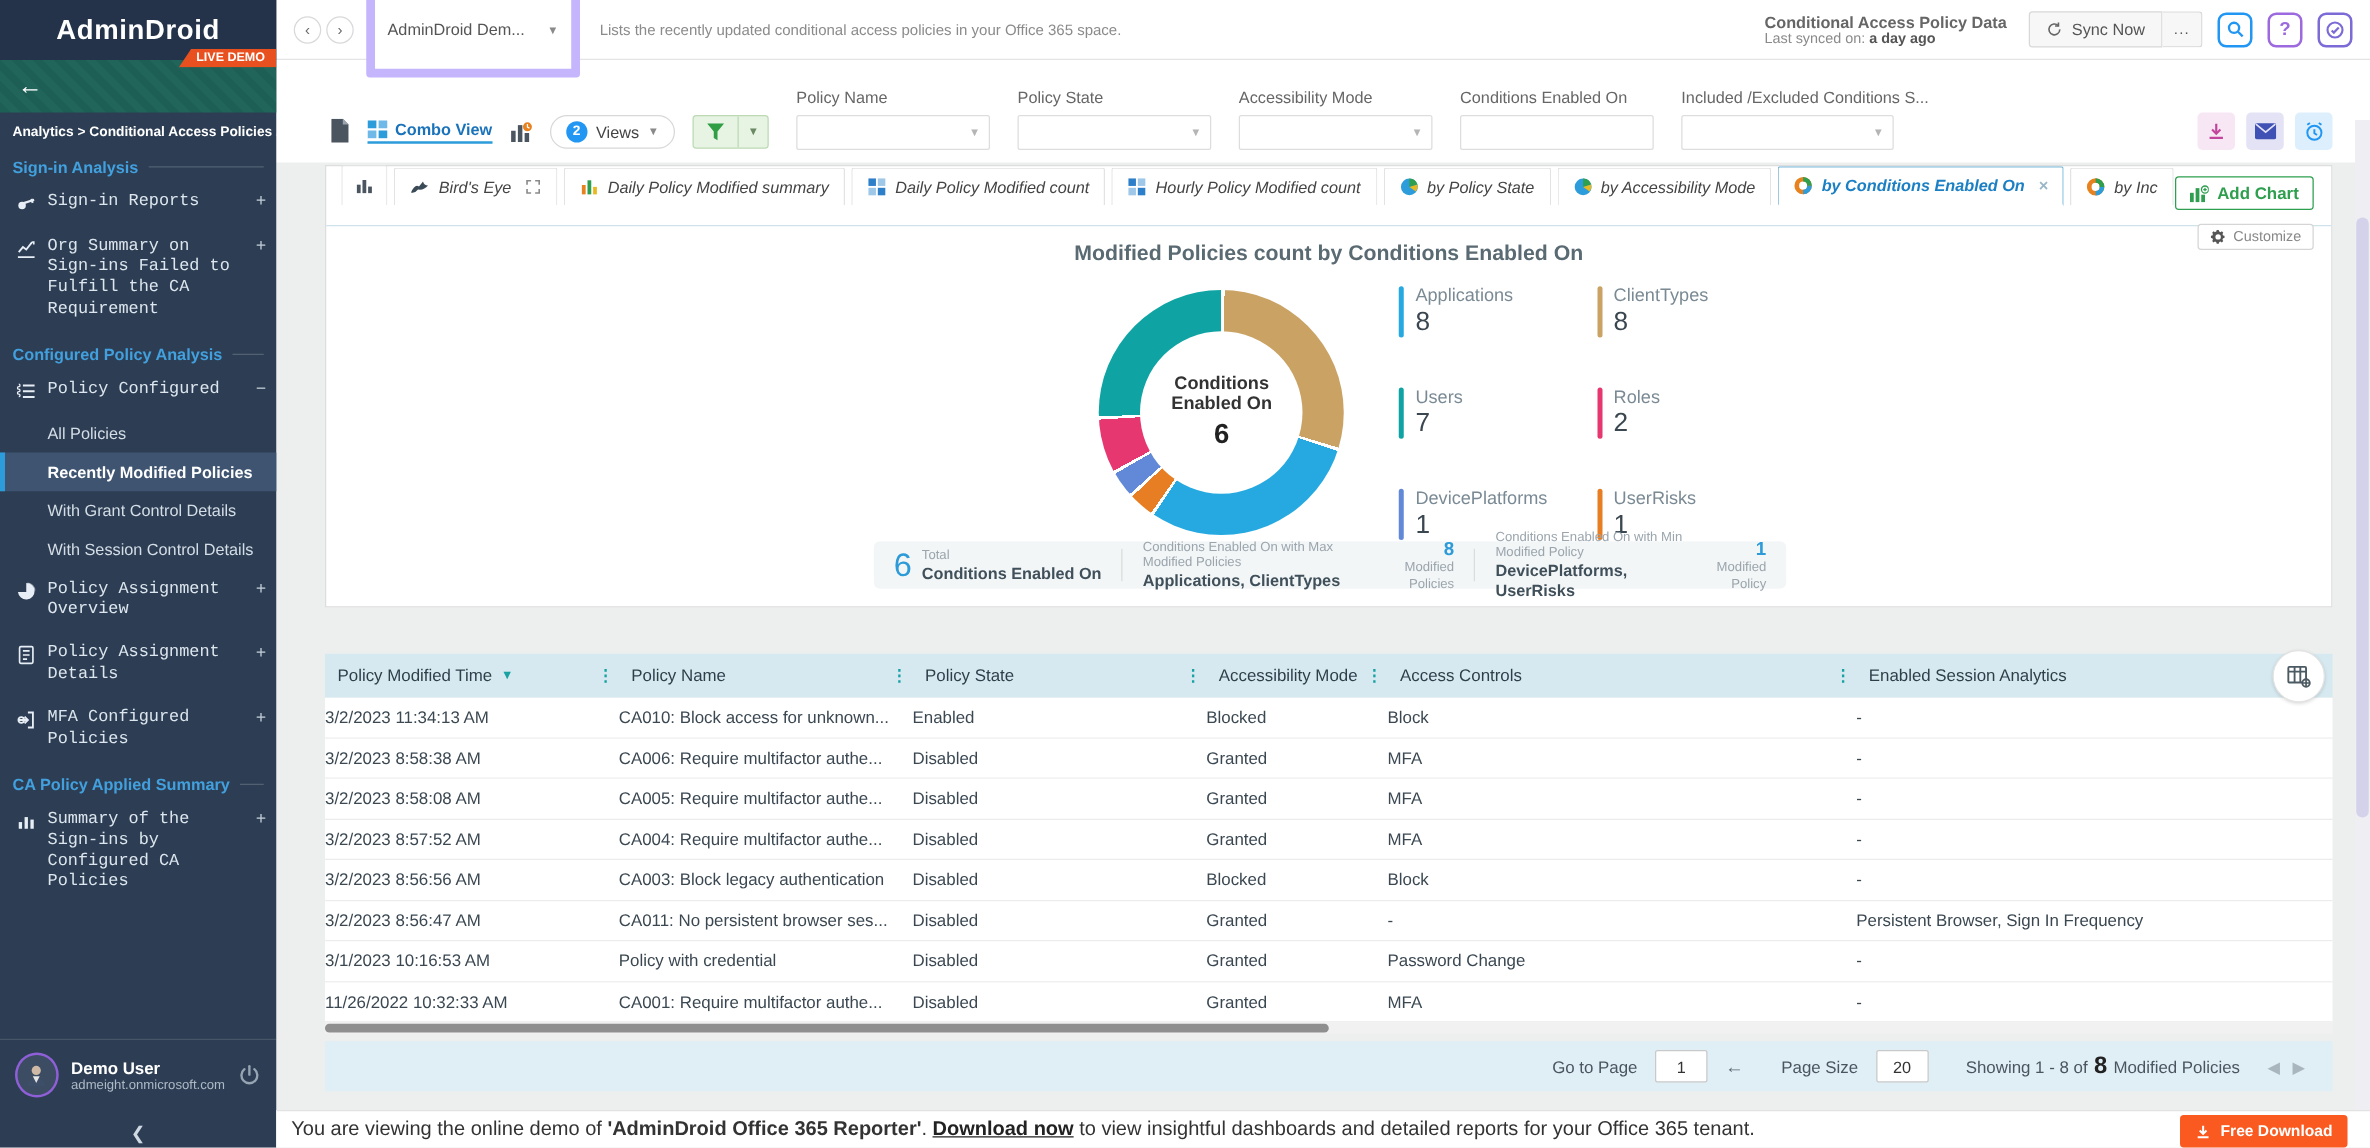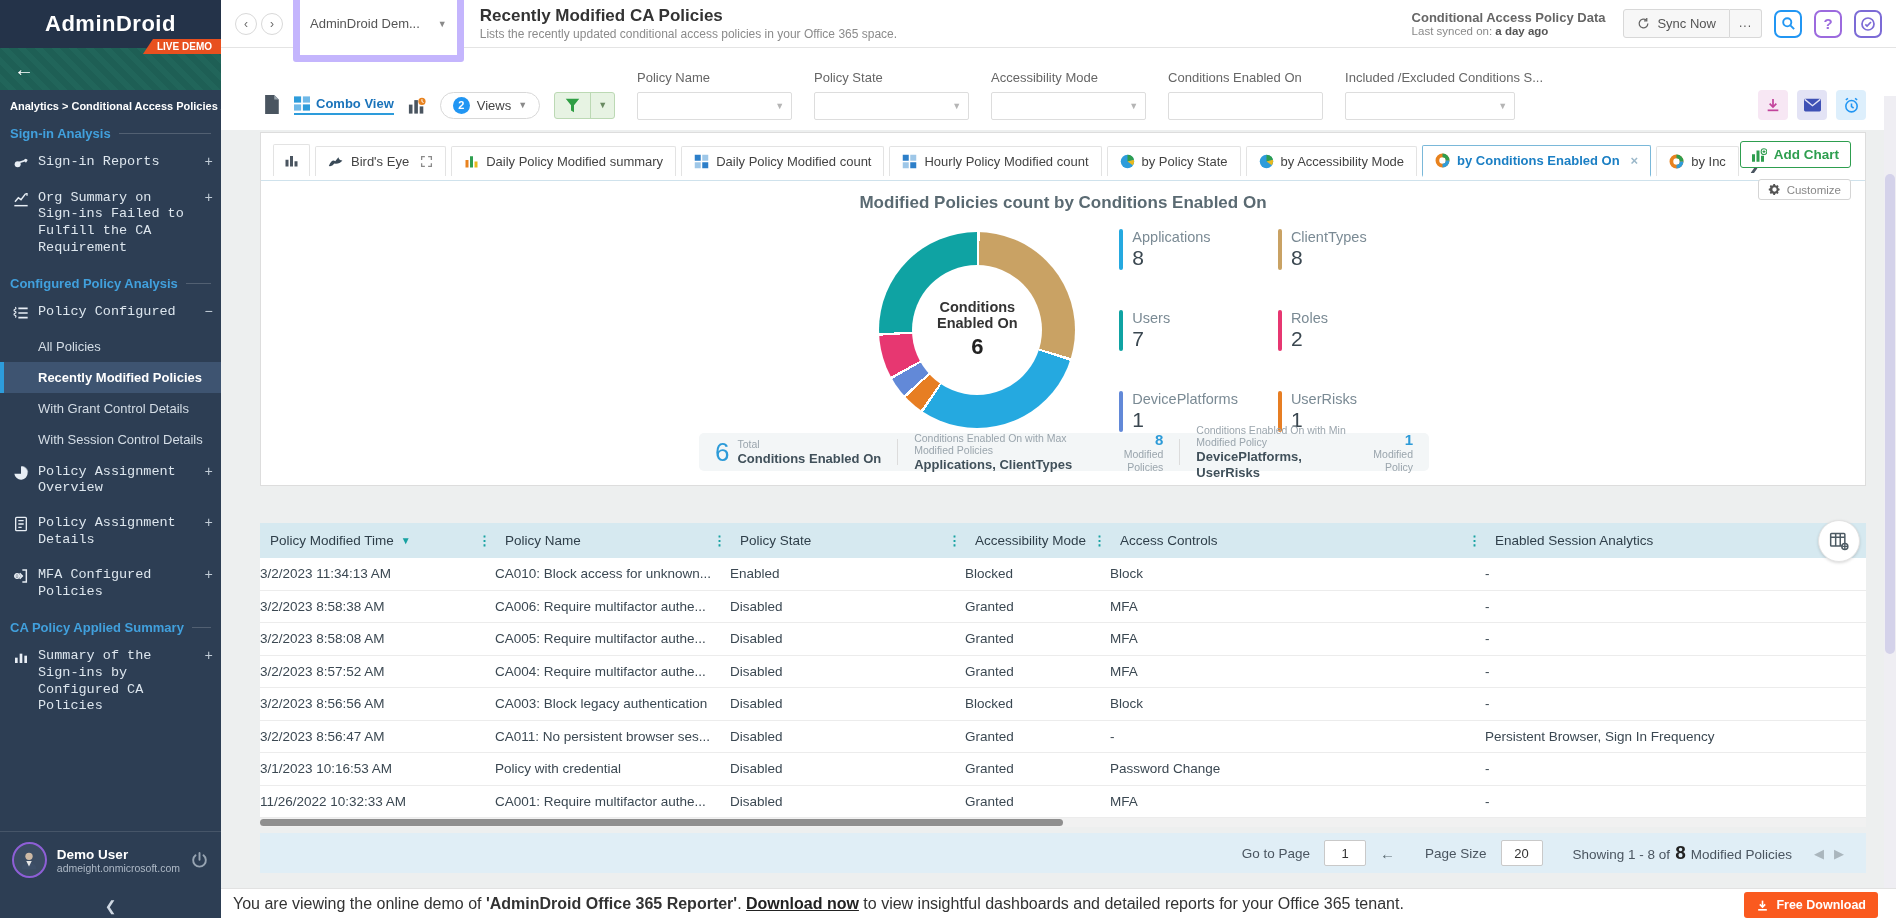--- a/index.html
+++ b/index.html
@@ -66,21 +66,21 @@
   .filter-label { font-size:13px; color:#666; margin-bottom:7px; white-space:nowrap; }
   .filter-box { width:155px; height:28px; border:1px solid #ddd; border-radius:2px; background:#fff; display:flex; align-items:center; justify-content:flex-end; padding:0 7px; color:#b5b5b5; font-size:9px; }
   .toolbar-right { position:absolute; right:30px; bottom:10px; display:flex; gap:9px; }
   .round-tool { width:30px; height:30px; border-radius:4px; display:flex; align-items:center; justify-content:center; cursor:pointer; }
   .rt-download { background:#f7e7f4; color:#c2439b; }
   .rt-mail { background:#e3e3f5; color:#3f51b5; }
   .rt-alarm { background:#ddeffc; color:#2196f3; }
 
   
   .chart-card { position:absolute; left:39px; top:84px; width:1606px; height:354px; background:#fff; border:1px solid #ddd; }
-  .tabs-row { display:flex; align-items:flex-end; padding:4px 170px 4px 12px; height:48px; border-bottom:1px solid #cfe2ec; position:relative; }
+  .tabs-row { display:flex; align-items:flex-end; padding:4px 170px 16px 12px; height:48px; border-bottom:1px solid #cfe2ec; position:relative;font-style:italic; }
   .tab { display:flex; align-items:center; gap:7px; border:1px solid #e3e3e3; border-bottom:none; background:#fff; padding:7px 12px; font-size:13px; color:#444; margin-right:5px; cursor:pointer; white-space:nowrap; border-radius:2px 2px 0 0; }
   .tab.icononly { padding:8px 10px; }
   .tab.active { border:1px solid #7ab8d9; border-bottom:2px solid #fff; margin-bottom:-1px; color:#1b7fc4; font-weight:700; }
   .tab .tclose { color:#9ab7c9; font-size:13px; margin-left:4px; }
   .tab .texpand { color:#8a8a8a; margin-left:4px; display:flex; }
   .tabs-chevron { font-size:26px; color:#4a5560; font-weight:700; margin-left:6px; cursor:pointer; line-height:20px; }
   .addchart-btn { position:absolute; right:14px; top:8px; display:flex; align-items:center; gap:7px; border:1px solid #2e9e4f; color:#2e9e4f; background:#fff; border-radius:3px; padding:5px 11px; font-size:13.5px; font-weight:700; cursor:pointer; }
   .customize-btn { position:absolute; right:14px; top:46px; display:flex; align-items:center; gap:6px; border:1px solid #d5d5d5; color:#888; background:#fff; border-radius:3px; padding:3px 9px; font-size:11.5px; cursor:pointer; }
   .chart-title { text-align:center; font-size:17px; font-weight:600; color:#5a6a72; margin-top:12px; }
   .chart-zone { display:flex; justify-content:center; align-items:center; gap:44px; margin-top:8px; height:218px; padding-left:120px; }
@@ -261,21 +261,20 @@
 </div>
 
 <div class="topbar">
   <span class="nav-circ">‹</span>
   <span class="nav-circ">›</span>
   <div class="ws-select">
     <span>AdminDroid Dem...</span>
     <span class="ws-caret">▼</span>
   </div>
   <div class="page-head">
-    <div class="page-title">Recently Modified CA Policies</div>
     <div class="page-subtitle">Lists the recently updated conditional access policies in your Office 365 space.</div>
   </div>
   <div class="topbar-right">
     <div class="sync-meta">
       <div class="line1">Conditional Access Policy Data</div>
       <div class="line2"><span>Last synced on: </span><b>a day ago</b></div>
     </div>
     <div class="sync-group">
       <span class="sync-btn">
         <svg width="13" height="13" viewBox="0 0 24 24" fill="none" stroke="#666" stroke-width="2.4">

